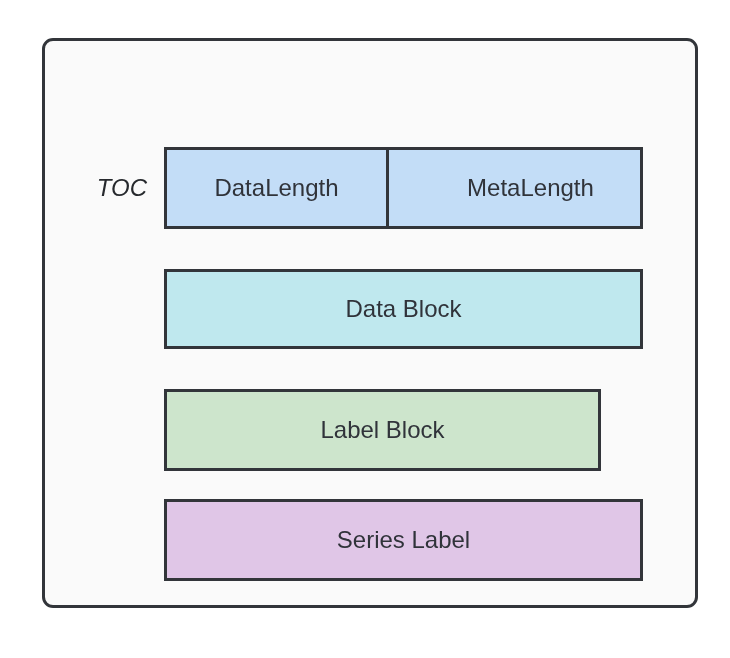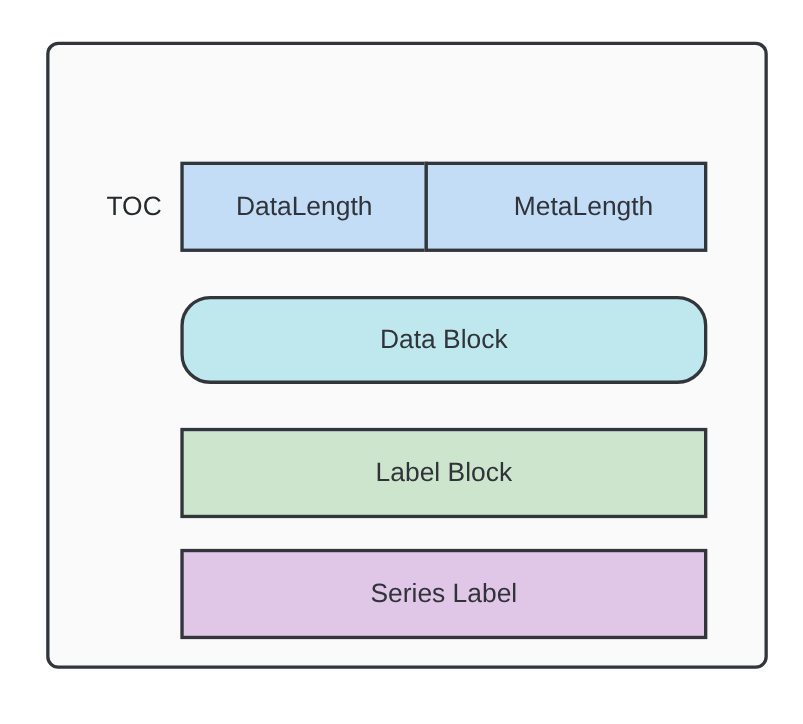--- a/index.html
+++ b/index.html
@@ -55,30 +55,31 @@
     height: 100%;
   }
 
   .row {
     position: absolute;
     box-sizing: border-box;
   }
 
   .row-toc      { left: 119px; top: 106px; width: 479px; height: 82px; }
   .row-data     { left: 119px; top: 228px; width: 479px; height: 80px; }
-  .row-label    { left: 119px; top: 348px; width: 479px; height: 82px; }
+  .row-label    { left: 119px; top: 348px; width: 437px; height: 82px; }
   .row-series   { left: 119px; top: 458px; width: 479px; height: 82px; }
 
   
   .row-caption {
     position: absolute;
     right: calc(100% + 17px);
     top: 50%;
     transform: translateY(-50%);
     font-size: 24px;
+    font-style: italic;
     color: #26292d;
     white-space: nowrap;
   }
 
   
   .block {
     box-sizing: border-box;
     border: 3px solid #32353a;
     display: flex;
     align-items: center;
@@ -94,21 +95,21 @@
   
   .split {
     display: flex;
     height: 100%;
     width: 100%;
   }
   .split > .block { flex: 1 1 0; }
   .split > .block + .block { border-left-width: 3px; margin-left: -3px; padding-left: 32px; }
 
   .fill-blue   { background: #c3ddf7; }
-  .fill-cyan   { background: #bfe8ee; border-radius: 27px; }
+  .fill-cyan   { background: #bfe8ee; }
   .fill-green  { background: #cde5cc; }
   .fill-purple { background: #e0c6e7; }
 </style>
 </head>
 <body>
 
 <div id="diagram-root">
 
   <div class="segment-container">
 

